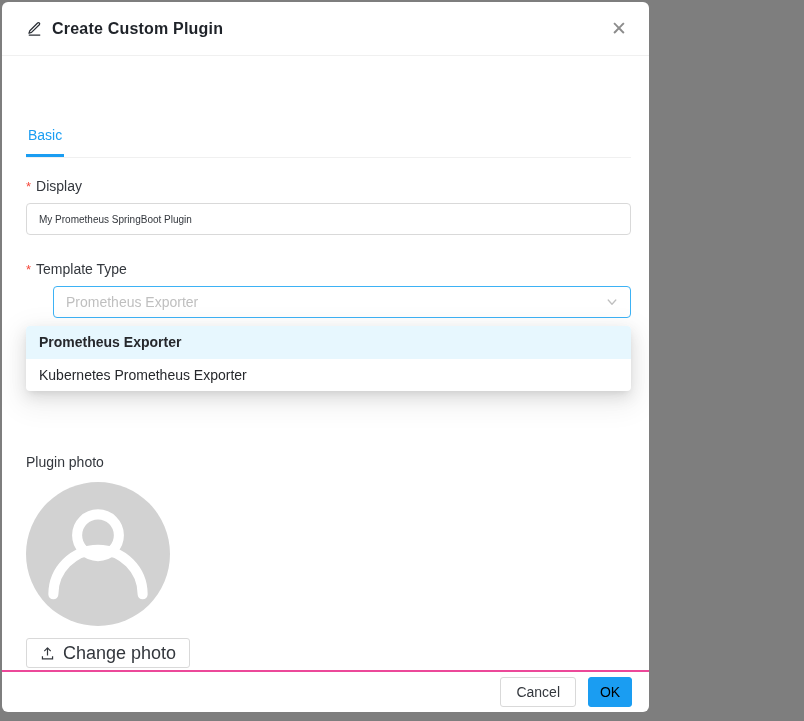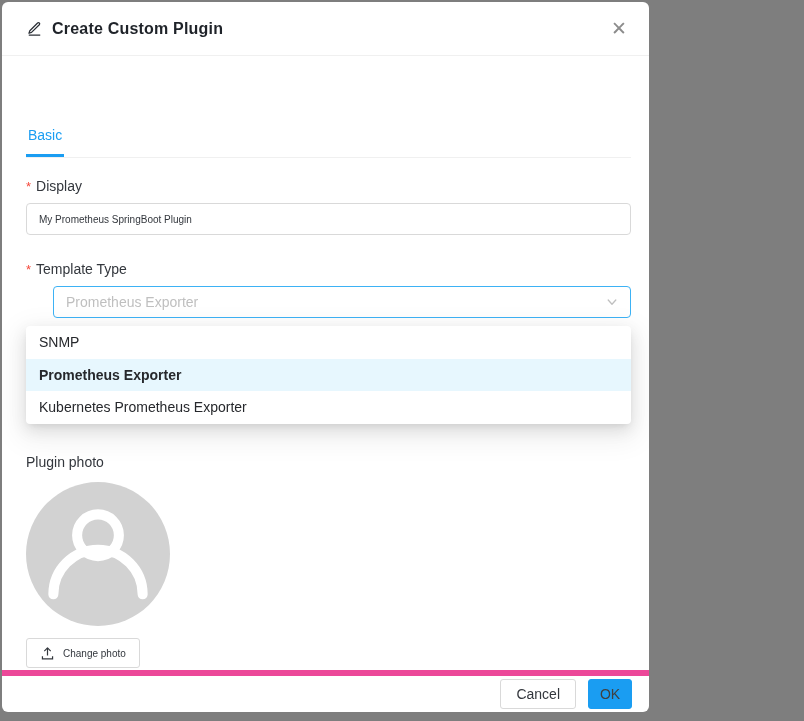--- a/index.html
+++ b/index.html
@@ -104,42 +104,42 @@
     overflow: hidden;
   }
   .change-photo-btn {
     margin-top: 12px;
     height: 30px;
     display: inline-flex; align-items: center;
     gap: 8px;
     padding: 0 13px;
     background: #fff;
     border: 1px solid #d9d9d9; border-radius: 3px;
-    font-size: 10px; color: #33373d;
+    font-size: 18px; color: #33373d;
     font-family: inherit;
     cursor: pointer;
   }
   
   .modal-footer {
     flex: 0 0 42px;
-    border-top: 6px solid #ec4899;
+    border-top: 2px solid #ec4899;
     display: flex; align-items: center; justify-content: flex-end;
     gap: 12px;
     padding: 0 17px;
   }
   .btn {
     height: 30px;
     border-radius: 3px;
     font-size: 14px;
     font-family: inherit;
     cursor: pointer;
     display: inline-flex; align-items: center; justify-content: center;
   }
   .btn-cancel { background: #fff; border: 1px solid #d9d9d9; color: #33373d; padding: 0 15px; }
-  .btn-ok { background: var(--accent, #1a9df2); border: 1px solid var(--accent, #1a9df2); color: #404040; padding: 0 5px; min-width: 44px; }
+  .btn-ok { background: var(--accent, #1a9df2); border: 1px solid var(--accent, #1a9df2); color: #000000; padding: 0 5px; min-width: 44px; }
 </style>
 </head>
 <body>
 
 <div class="modal">
 
   <div class="modal-header">
     <span class="header-icon">
       <svg width="17" height="17" viewBox="0 0 16 16">
         <path d="M3.6 10.1 L10.9 2.8 a1.15 1.15 0 0 1 1.63 1.63 L5.2 11.7 l-2.4.77 z" fill="none" stroke="#2b2f36" stroke-width="1.15" stroke-linejoin="round"></path>
@@ -172,21 +172,20 @@
       <div class="select-wrap">
         <div class="select-box">
           <span class="select-placeholder">Prometheus Exporter</span>
           <span class="select-arrow">
             <svg width="12" height="12" viewBox="0 0 12 12">
               <polyline points="2.2,4 6,8.2 9.8,4" fill="none" stroke="#bfbfbf" stroke-width="1.3" stroke-linecap="round" stroke-linejoin="round"></polyline>
             </svg>
           </span>
         </div>
         <div class="dropdown">
-          <div class="dropdown-option">SNMP</div>
           <div class="dropdown-option selected">Prometheus Exporter</div>
           <div class="dropdown-option">Kubernetes Prometheus Exporter</div>
         </div>
       </div>
     </div>
 
     <div class="profile-section">
       <div class="profile-label">Plugin photo</div>
       <div class="avatar">
         <svg width="144" height="144" viewBox="0 0 100 100">

